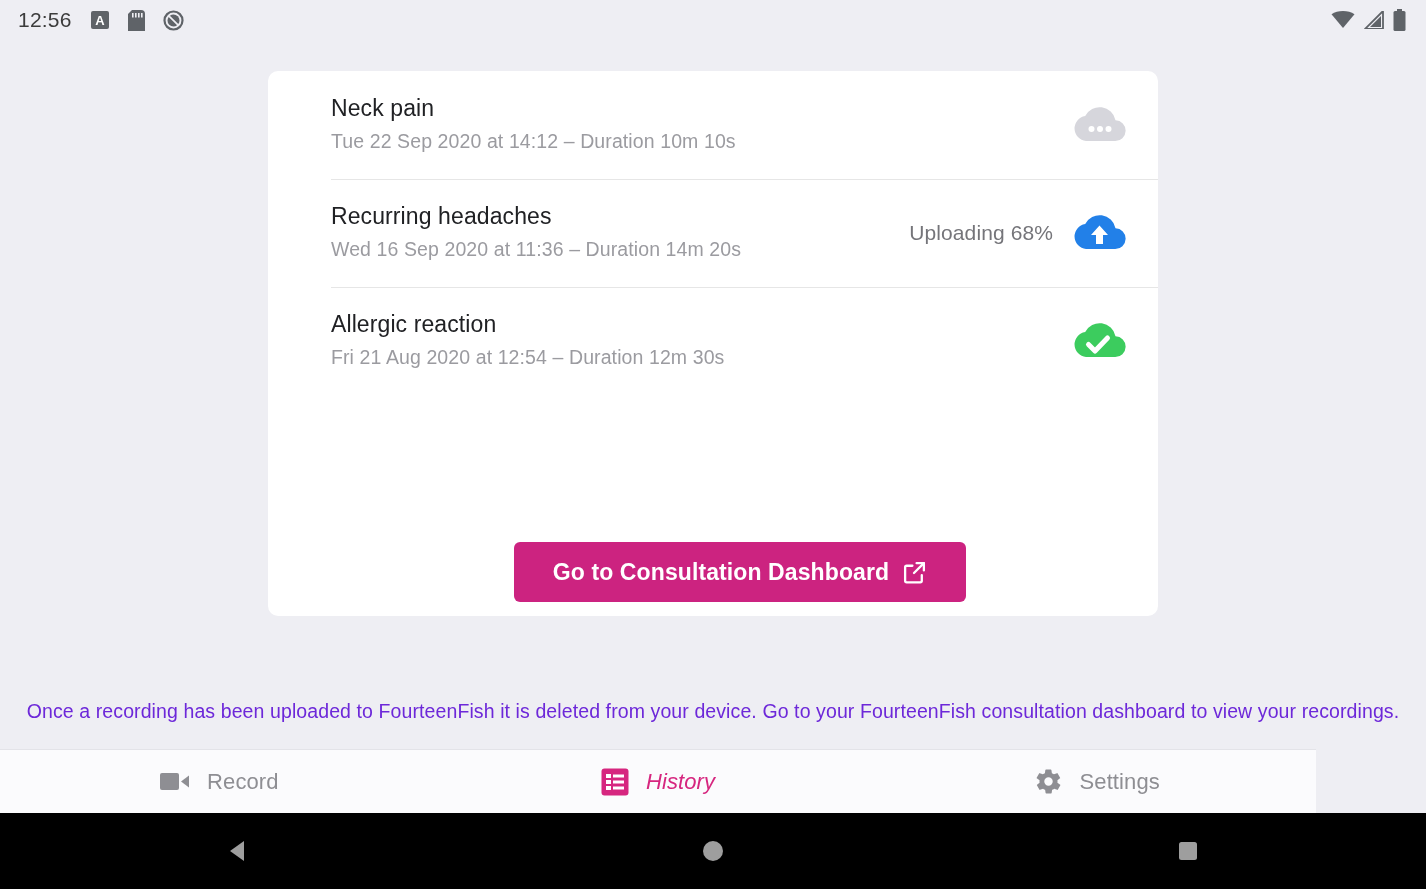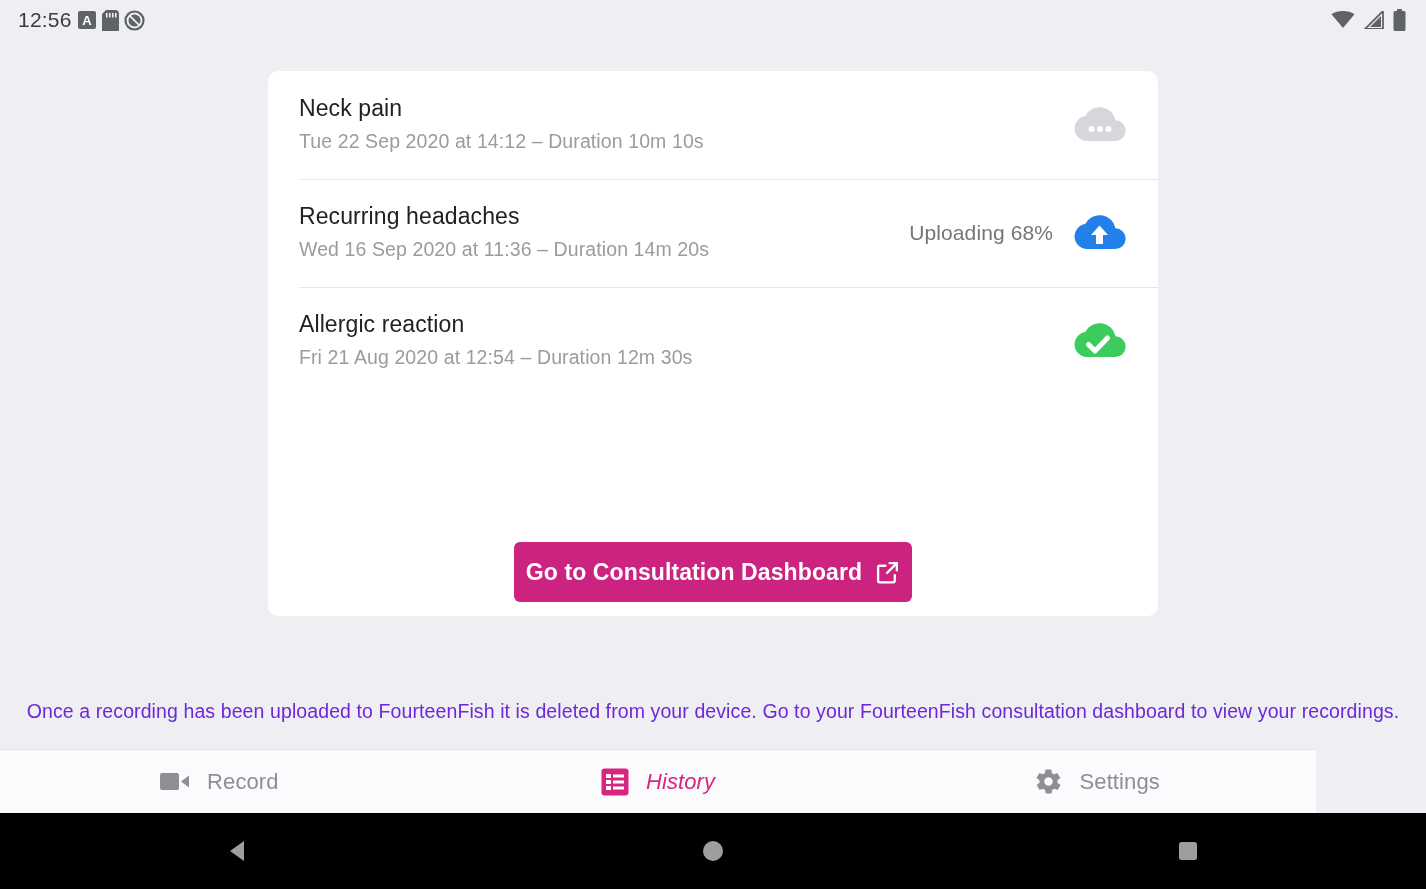--- a/index.html
+++ b/index.html
@@ -21,21 +21,21 @@
     height: 40px;
     display: flex;
     align-items: center;
     justify-content: space-between;
     padding: 0 14px 0 18px;
     background: #eeeef3;
   }
   .status-left {
     display: flex;
     align-items: center;
-    gap: 5px;
+    gap: 18px;
   }
   #status-clock {
     font-size: 21px;
     color: #3c3c3c;
     letter-spacing: 0.2px;
   }
   .status-icon { display: block; }
   .status-right {
     display: flex;
     align-items: center;
@@ -52,20 +52,21 @@
 
   #history-card {
     position: absolute;
     left: 268px;
     top: 31px;
     width: 890px;
     height: 545px;
     background: #ffffff;
     border-radius: 10px;
     overflow: hidden;
+    padding-left: 32px;
   }
 
   .recording-row {
     position: relative;
     height: 108px;
     display: flex;
     align-items: center;
     padding: 0 31px;
   }
   .recording-row + .recording-row::before {
@@ -105,21 +106,21 @@
     color: #75757a;
     letter-spacing: 0.1px;
   }
   .cloud-icon { display: block; }
 
   
   #dashboard-button {
     position: absolute;
     left: 514px;
     top: 502px;
-    width: 398px;
+    width: 452px;
     height: 60px;
     background: #cc2380;
     border: none;
     border-radius: 6px;
     color: #ffffff;
     font-family: "Liberation Sans", sans-serif;
     font-size: 23px;
     font-weight: bold;
     letter-spacing: 0.1px;
     display: flex;

